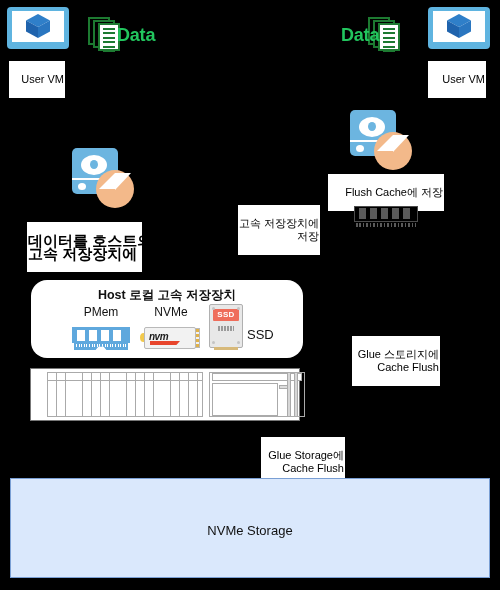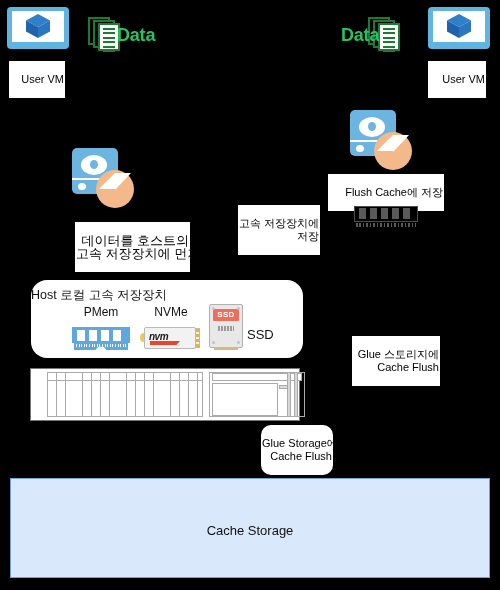--- a/index.html
+++ b/index.html
@@ -21,21 +21,21 @@
   
   .chip {
     background: #ffffff;
     color: #000000;
     font-size: 11px;
     line-height: 13px;
     text-align: right;
     white-space: pre;
     padding: 12px 1px;
   }
-  .chip.k { font-size: 13px; line-height: 13px; font-weight: 400; margin-left: 48px; }
+  .chip.k { font-size: 15px; line-height: 13px; font-weight: 700; }
 
   
   .vm { width: 62px; height: 52px; }
   .vm .screen {
     position: absolute; left: 0; top: 0;
     width: 62px; height: 42px;
     background: #5fb4e0;
     border-radius: 4px;
   }
   .vm .inner {
@@ -139,22 +139,23 @@
     background: repeating-linear-gradient(to right,#5a5a5a 0 1.5px, transparent 1.5px 3.5px);
   }
 
   
   .hostbox {
     background: #ffffff;
     border-radius: 16px;
     width: 272px; height: 78px;
   }
   .hostbox .title {
+    text-align: center;
     font-size: 12.5px;
-    font-weight: 400;
+    font-weight: 700;
     color: #111;
     padding-top: 7px;
   }
   .sublabel {
     position: absolute;
     font-size: 12px;
     color: #111;
     text-align: center;
   }
 
@@ -437,20 +438,20 @@
     <div class="pstrip"></div>
     <div class="pbox"></div>
     <div class="pbtn"></div>
     <div class="vstrip" style="left:256px;"></div>
     <div class="vstrip" style="left:263px;"></div>
   </div>
 
   <div class="abs chip" style="left:352px; top:336px; width:88px;">Glue 스토리지에
 Cache Flush</div>
 
-  <div class="abs chip" style="left:261px; top:425px; width:72px;border-radius:10px;">Glue Storage에
+  <div class="abs chip" style="left:261px; top:437px; width:84px;">Glue Storage에
 Cache Flush</div>
 
   <div class="abs glue" style="left:10px; top:478px;">
-    <span>Cache Storage</span>
+    <span>NVMe Storage</span>
   </div>
 
 </div>
 
 </body></html>

